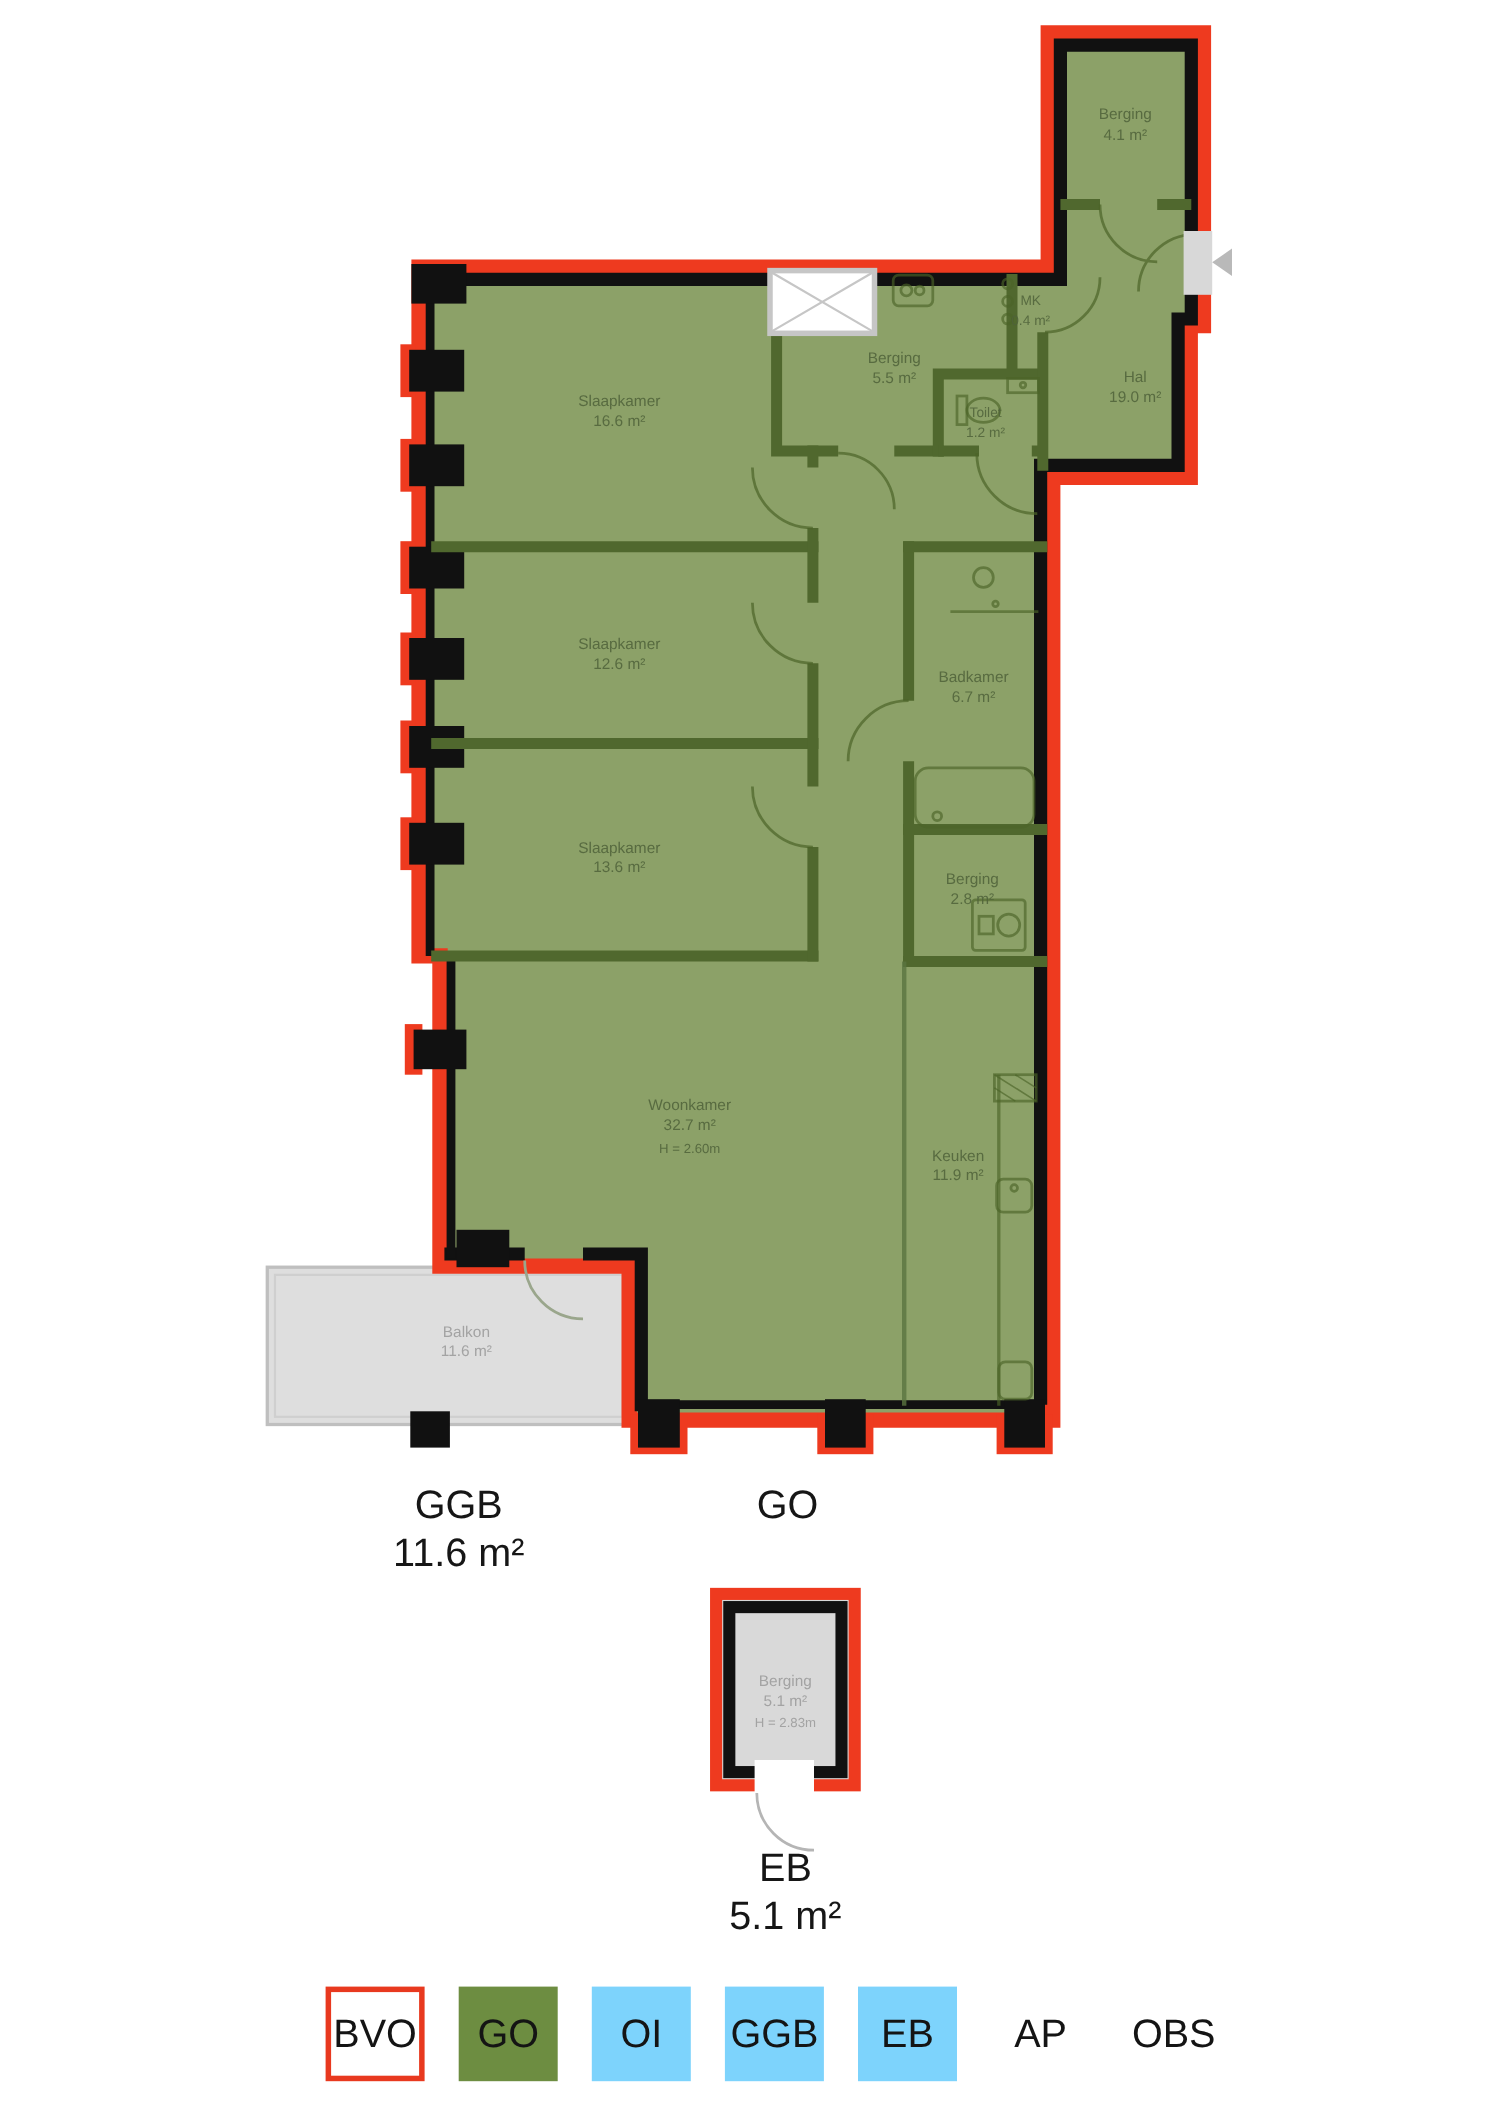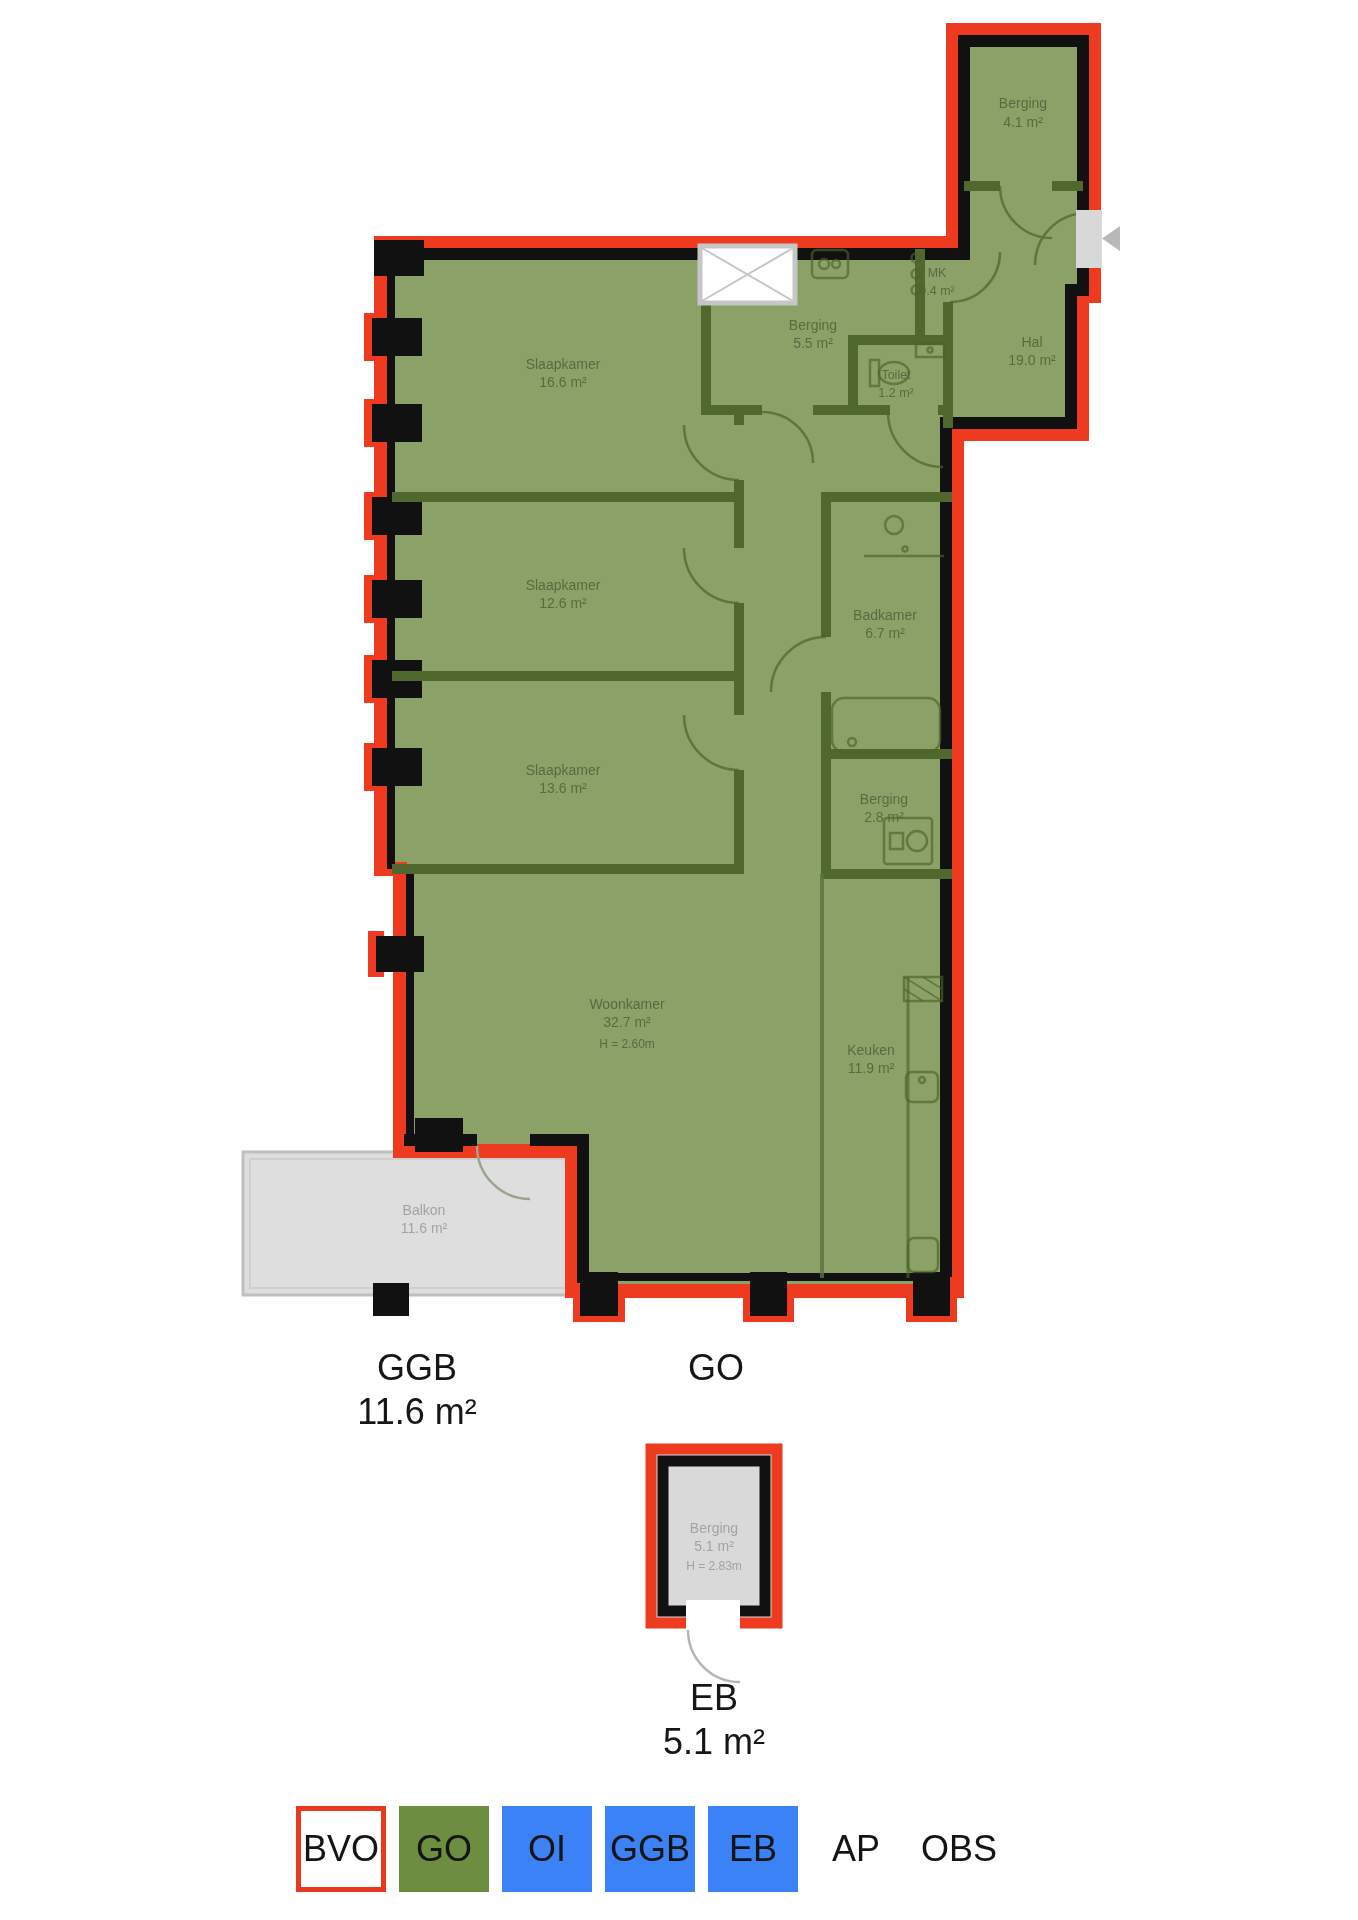--- a/index.html
+++ b/index.html
@@ -5,26 +5,26 @@
 <style>
   html,body{margin:0;padding:0;background:#fff}
   #canvas{position:relative;width:1358px;height:1920px;background:#fff;
           font-family:"Liberation Sans",sans-serif;overflow:hidden}
   #plan-svg{position:absolute;left:0;top:0}
   .rl{font-family:"Liberation Sans",sans-serif;font-size:14px;fill:#4f613a;fill-opacity:.85;text-anchor:middle}
   .rl.sm{font-size:12.5px}
   .rl.tiny{font-size:12px}
   .rl.gray{fill:#a3a3a3;fill-opacity:1}
   .total{position:absolute;width:260px;text-align:center;font-size:36px;line-height:44px;color:#161616}
-  .legend{position:absolute;left:296px;top:1806px;display:flex;gap:13px}
+  .legend{position:absolute;left:296px;top:1806px;display:flex;gap:31px}
   .lg-item{width:90px;height:86px;display:flex;align-items:center;justify-content:center;
            font-size:36px;color:#141414;box-sizing:border-box}
   .lg-bvo{background:#fff;border:5px solid #e8391f}
   .lg-green{background:#6d8d41}
-  .lg-gray{background:#3b82f6}
+  .lg-gray{background:#7dd3fc}
 </style>
 </head>
 <body>
 
 <div id="canvas">
 
 <svg id="plan-svg" width="1358" height="1920" viewBox="0 0 1358 1920">
 
   <g>
     <rect x="243" y="1152" width="330" height="143" fill="#dedede" stroke="#bfbfbf" stroke-width="3"></rect>

